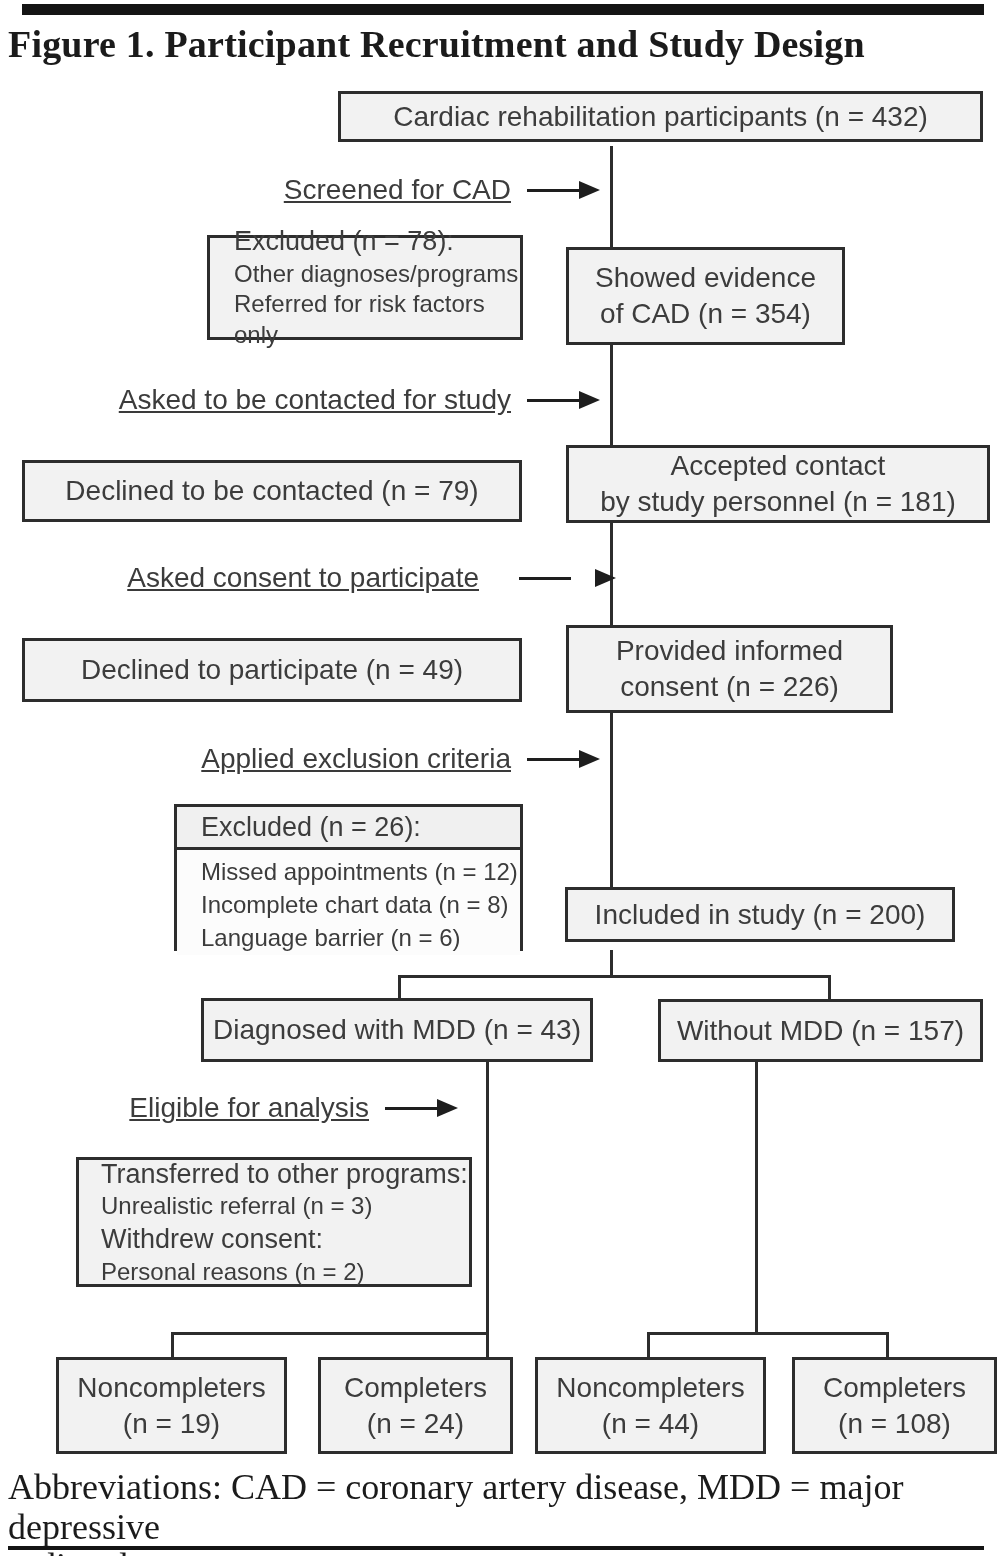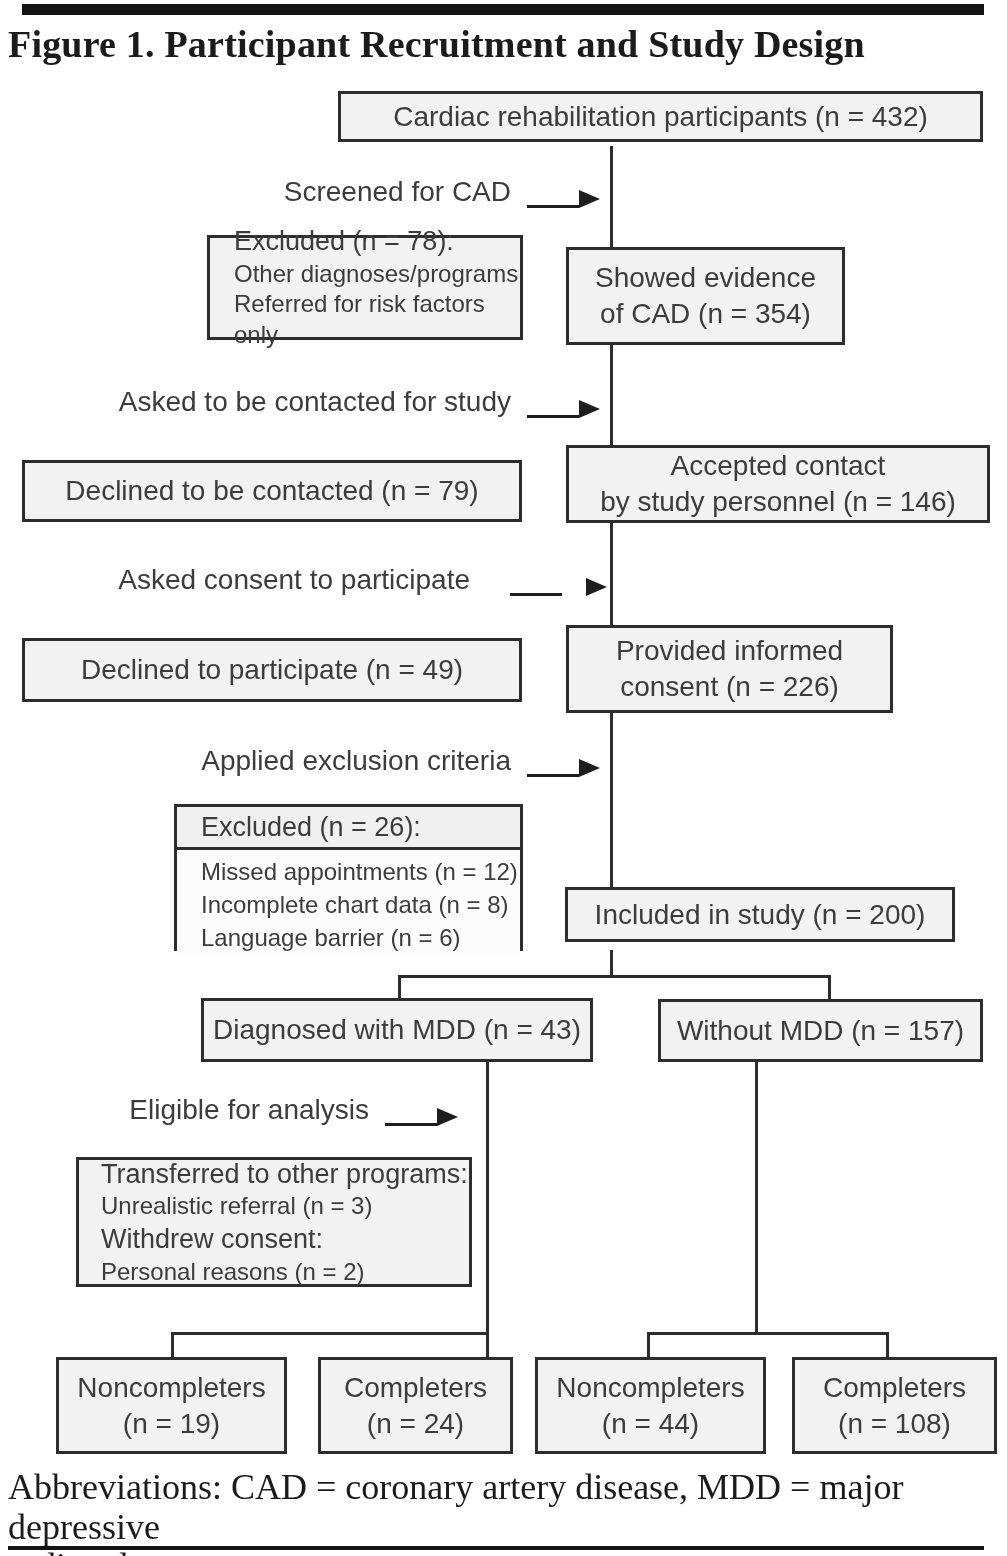--- a/index.html
+++ b/index.html
@@ -23,22 +23,23 @@
   .node{
     position:absolute;box-sizing:border-box;
     background:#f2f2f2;border:3px solid #2d2d2d;
     font-size:28px;line-height:1.28;color:#3c3c3c;
   }
   .node.center{display:flex;flex-direction:column;justify-content:center;align-items:center;text-align:center;}
   .node.left{padding-left:24px;display:flex;flex-direction:column;justify-content:center;align-items:flex-start;text-align:left;}
   .sub{font-size:24px;}
   .big{font-size:27px;}
   .arrow-row{
-    position:absolute;display:flex;align-items:flex-end;height:36px;
+    position:absolute;display:flex;align-items:center;height:36px;
     white-space:nowrap;
+    text-decoration:underline;
   }
   .arrow-label{font-size:28px;color:#3c3c3c;margin-right:16px;}
   .arrow-shaft{width:52px;height:3px;background:#1e1e1e;}
   .arrow-head{
     width:0;height:0;border-left:21px solid #1e1e1e;
     border-top:9px solid transparent;border-bottom:9px solid transparent;
   }
   .split-box{padding:0;}
   .split-head{
     box-sizing:border-box;height:43px;background:#f0f0f0;
@@ -112,24 +113,24 @@
     <span class="arrow-shaft"></span>
     <span class="arrow-head"></span>
   </div>
 
   <div class="node center" style="left:22px;top:460px;width:500px;height:62px;">
     <span>Declined to be contacted (n = 79)</span>
   </div>
 
   <div class="node center" style="left:566px;top:445px;width:424px;height:78px;">
     <span>Accepted contact</span>
-    <span>by study personnel (n = 146)</span>
-  </div>
-
-  <div class="arrow-row" style="right:400px;top:560px;gap:24px;">
+    <span>by study personnel (n = 181)</span>
+  </div>
+
+  <div class="arrow-row" style="right:391px;top:560px;gap:24px;">
     <span class="arrow-label">Asked consent to participate</span>
     <span class="arrow-shaft"></span>
     <span class="arrow-head"></span>
   </div>
 
   <div class="node center" style="left:22px;top:638px;width:500px;height:64px;">
     <span>Declined to participate (n = 49)</span>
   </div>
 
   <div class="node center" style="left:566px;top:625px;width:327px;height:88px;">

